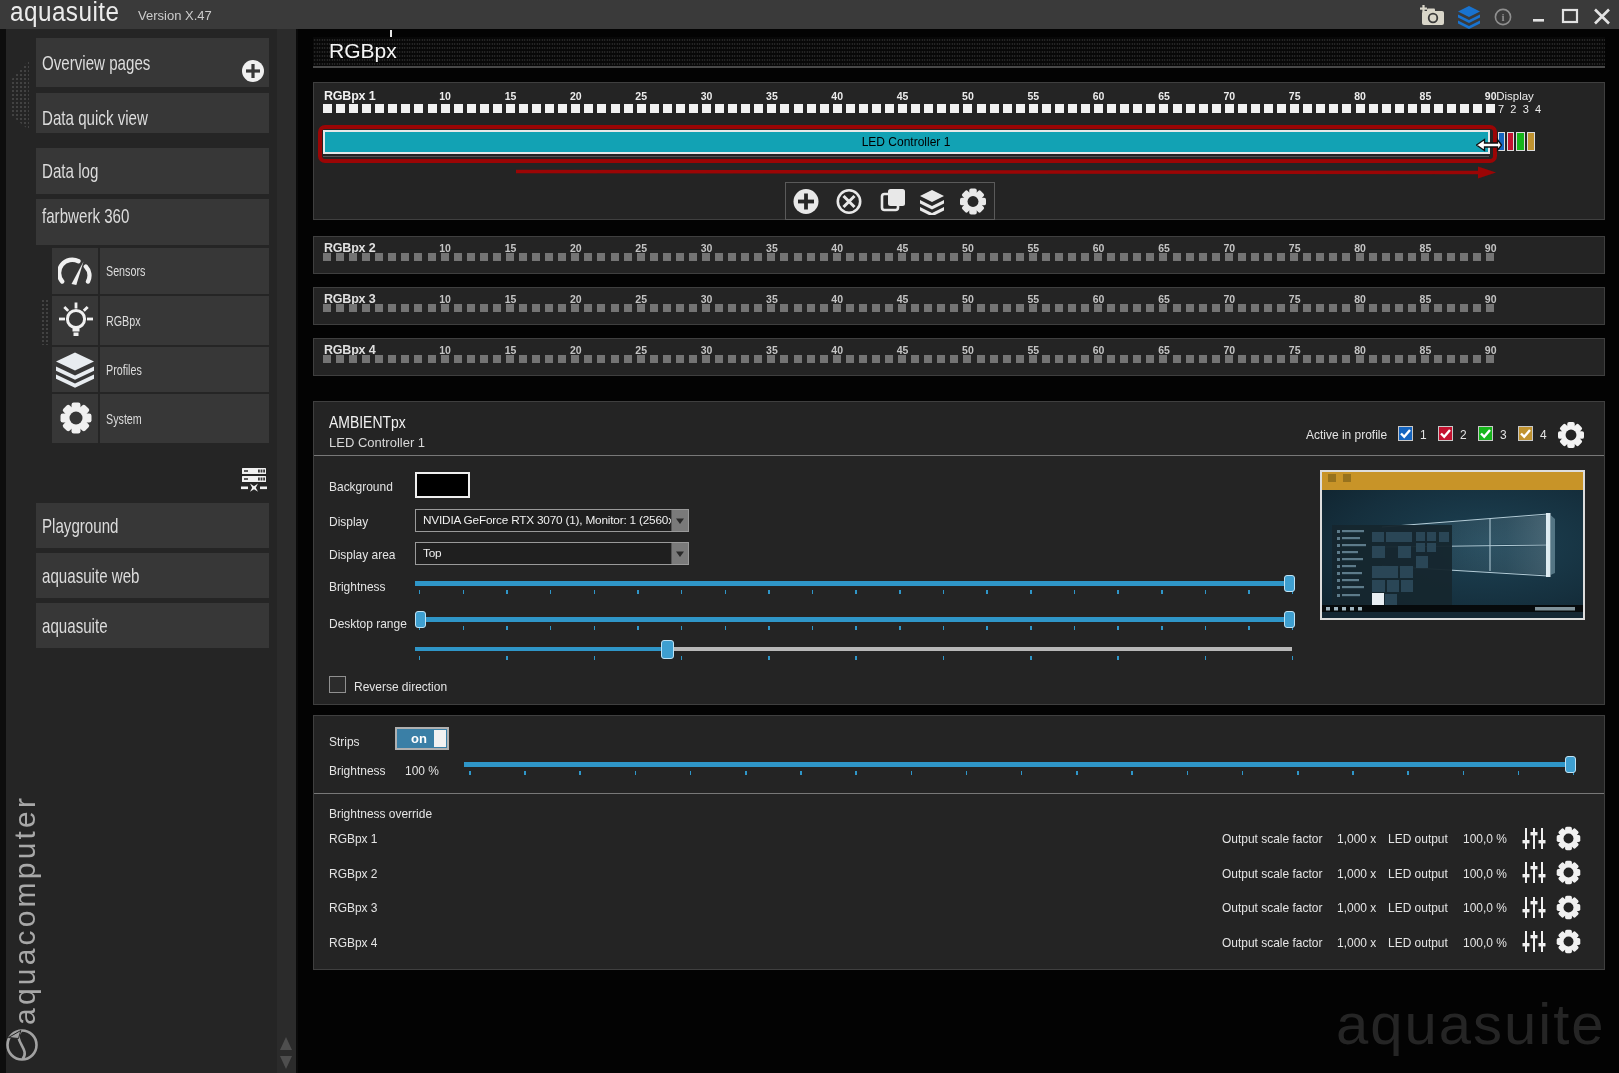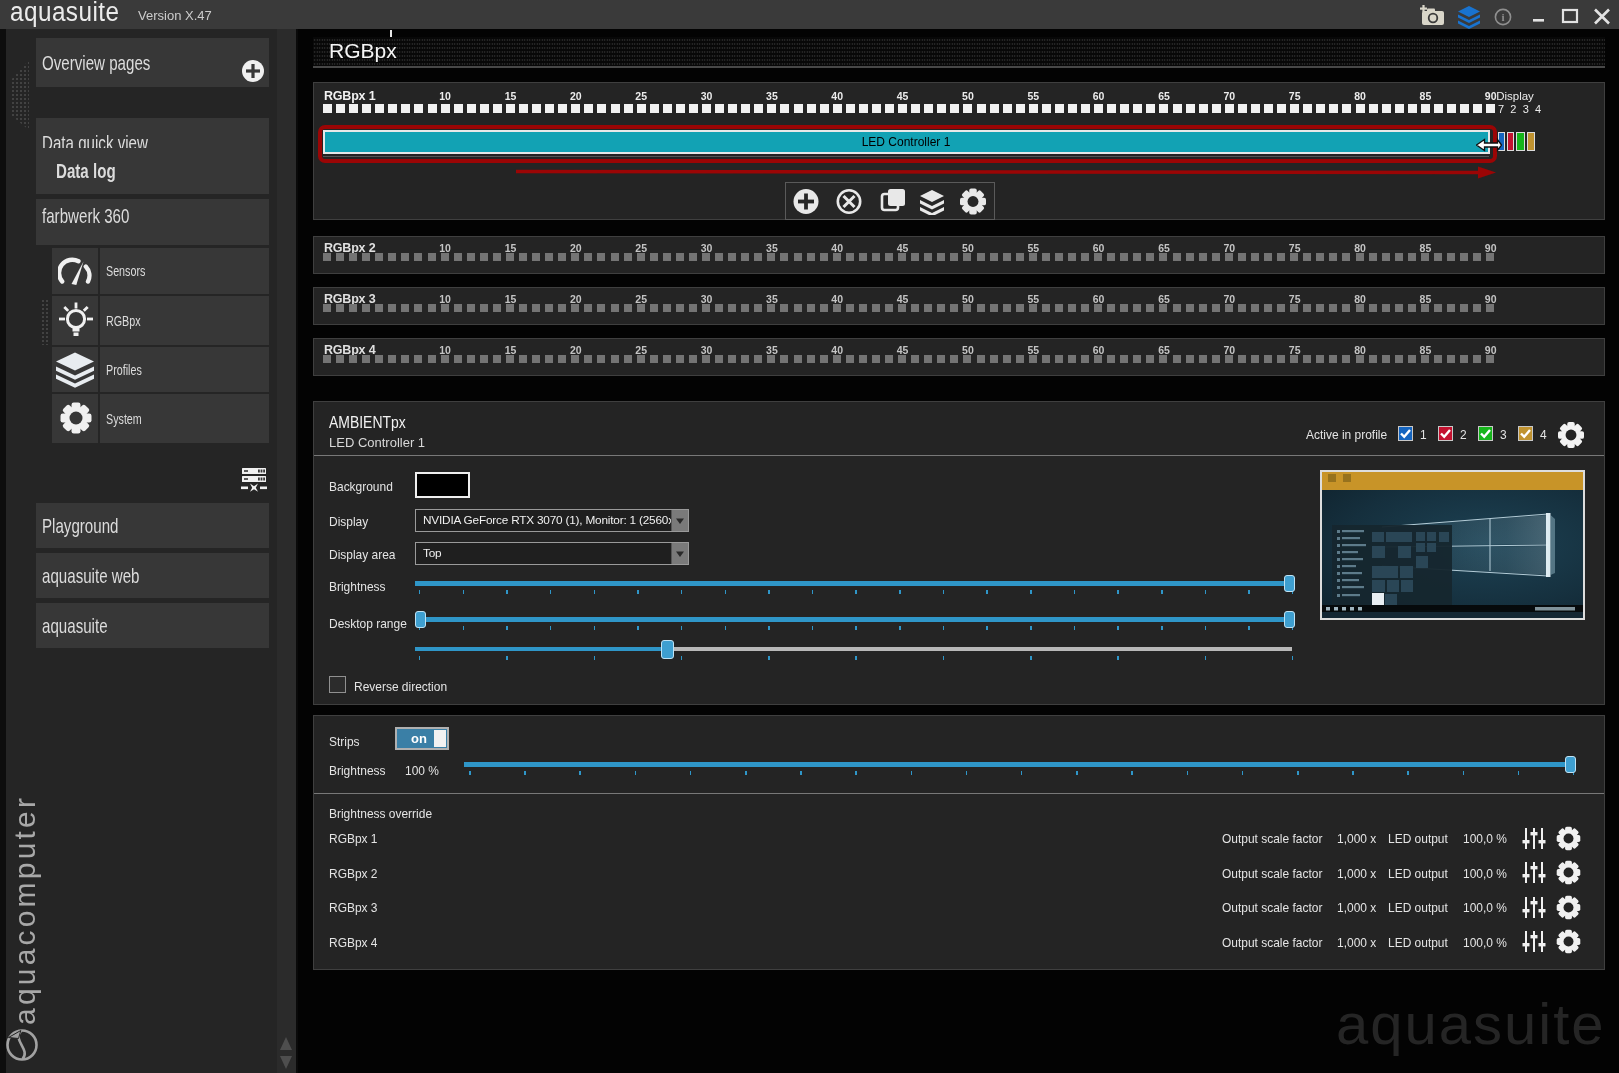--- a/index.html
+++ b/index.html
@@ -54,22 +54,22 @@
 <div class="abs" style="left:296px;top:29px;width:2px;height:1044px;background:#0a0a0a;"></div>
 <div class="abs dots2" style="left:10px;top:60px;width:19px;height:70px;
  clip-path:polygon(100% 0,100% 100%,0 78%,0 30%);"></div>
 <div class="abs dots2" style="left:40px;top:298px;width:10px;height:47px;"></div>
 <div class="itm" style="top:38px;height:49px;line-height:49px;"><span style="margin-left:6px;"><span style="display:inline-block;transform:scaleX(0.72);transform-origin:0 50%;font-size:21px;white-space:nowrap;">Overview pages</span></span></div>
 <svg class="abs" style="left:241px;top:59px;" width="24" height="24" viewBox="0 0 24 24">
 <circle cx="12" cy="12" r="11" fill="#f0f0f0"></circle>
 <rect x="5" y="10.4" width="14" height="3.2" fill="#373737"></rect>
 <rect x="10.4" y="5" width="3.2" height="14" fill="#373737"></rect>
     </svg>
-<div class="itm" style="top:93px;height:49px;line-height:49px;margin-top:25px;"><span style="margin-left:6px;"><span style="display:inline-block;transform:scaleX(0.72);transform-origin:0 50%;font-size:21px;white-space:nowrap;">Data quick view</span></span></div>
-<div class="itm" style="top:148px;height:46px;line-height:46px;"><span style="margin-left:20px;font-weight:bold;"><span style="display:inline-block;transform:scaleX(0.72);transform-origin:0 50%;font-size:21px;white-space:nowrap;">Data log</span></span></div>
+<div class="itm" style="top:93px;height:40px;line-height:49px;"><span style="margin-left:6px;"><span style="display:inline-block;transform:scaleX(0.72);transform-origin:0 50%;font-size:21px;white-space:nowrap;">Data quick view</span></span></div>
+<div class="itm" style="top:148px;height:46px;line-height:46px;"><span style="margin-left:6px;"><span style="display:inline-block;transform:scaleX(0.72);transform-origin:0 50%;font-size:21px;white-space:nowrap;">Data log</span></span></div>
 <div class="itm" style="top:199px;height:46px;">
       <span class="abs" style="left:6px;top:5px;"><span style="display:inline-block;transform:scaleX(0.72);transform-origin:0 50%;font-size:21px;white-space:nowrap;">farbwerk 360</span></span>
     </div>
 <div class="abs" style="left:52px;top:248px;width:46px;height:46px;background:#373737;"></div>
     <div class="abs" style="left:100px;top:248px;width:169px;height:46px;background:#373737;color:#dcdcdc;line-height:46px;"><span style="margin-left:6px;display:inline-block;transform:scaleX(0.74);transform-origin:0 50%;font-size:14.5px;">Sensors</span></div>
 <div class="abs" style="left:52px;top:296px;width:46px;height:49px;background:#373737;"></div>
     <div class="abs" style="left:100px;top:296px;width:169px;height:49px;background:#373737;color:#dcdcdc;line-height:49px;"><span style="margin-left:6px;display:inline-block;transform:scaleX(0.74);transform-origin:0 50%;font-size:14.5px;">RGBpx</span></div>
 <div class="abs" style="left:52px;top:347px;width:46px;height:45px;background:#373737;"></div>
     <div class="abs" style="left:100px;top:347px;width:169px;height:45px;background:#373737;color:#dcdcdc;line-height:45px;"><span style="margin-left:6px;display:inline-block;transform:scaleX(0.74);transform-origin:0 50%;font-size:14.5px;">Profiles</span></div>
 <div class="abs" style="left:52px;top:394px;width:46px;height:49px;background:#373737;"></div>

